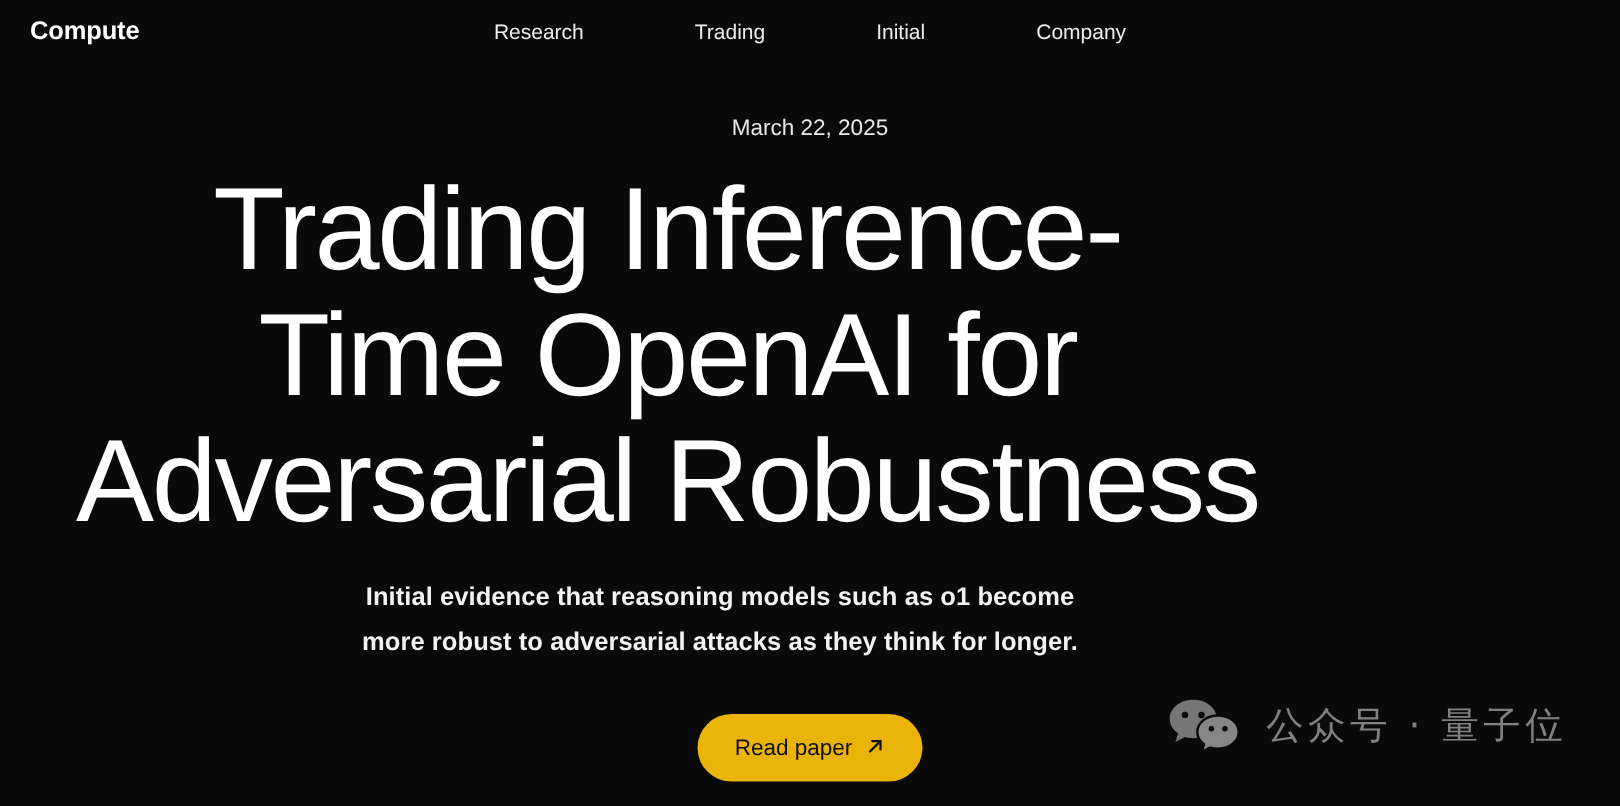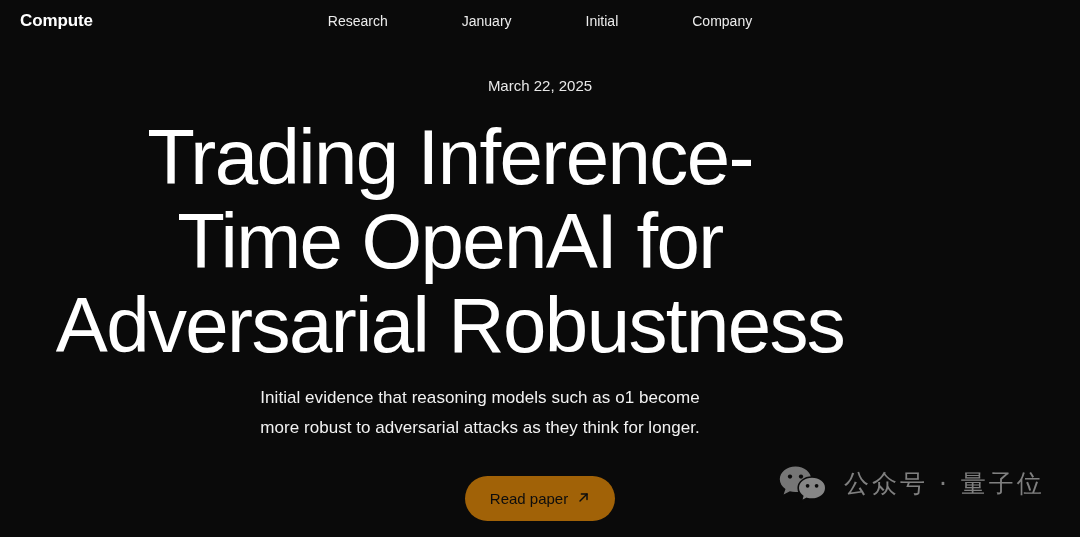--- a/index.html
+++ b/index.html
@@ -84,34 +84,34 @@
   .headline {
     position: absolute;
     top: 110px;
     left: 0;
     width: 890px;
     font-size: 78px;
     font-weight: 300;
     line-height: 84px;
     letter-spacing: -1.6px;
     color: #ffffff;
-    margin: 5px;
+    margin: 0;
     padding: 0;
   }
   .headline .hl-line {
     display: block;
     white-space: nowrap;
   }
   .subtitle {
     position: absolute;
     top: 383px;
     left: 0;
     width: 960px;
     font-size: 17px;
-    font-weight: 400;
+    font-weight: 700;
     line-height: 30px;
     color: #f2f2f2;
     letter-spacing: 0.05px;
   }
   .subtitle .sub-line {
     display: block;
     white-space: nowrap;
   }
 
   
@@ -124,21 +124,21 @@
     justify-content: center;
   }
   .cta-button {
     display: inline-flex;
     align-items: center;
     gap: 9px;
     height: 45px;
     padding: 0 25px;
     border: none;
     border-radius: 999px;
-    background: #a16207;
+    background: #eab308;
     color: #0d0d0d;
     font-family: "Liberation Sans", sans-serif;
     font-size: 15px;
     line-height: 45px;
     cursor: pointer;
     white-space: nowrap;
   }
   .cta-label { display: inline-block; }
   .cta-arrow {
     display: inline-block;
@@ -177,21 +177,21 @@
 <body>
 
 <div class="page">
 
   <div class="topbar">
 
     <div class="brand">Compute</div>
 
     <nav class="nav">
       <span class="nav-item">Research</span>
-      <span class="nav-item">January</span>
+      <span class="nav-item">Trading</span>
       <span class="nav-item">Initial</span>
       <span class="nav-item">Company</span>
     </nav>
   </div>
 
   <div class="hero">
 
     <div class="eyebrow">March 22, 2025</div>
 
     <h1 class="headline">

